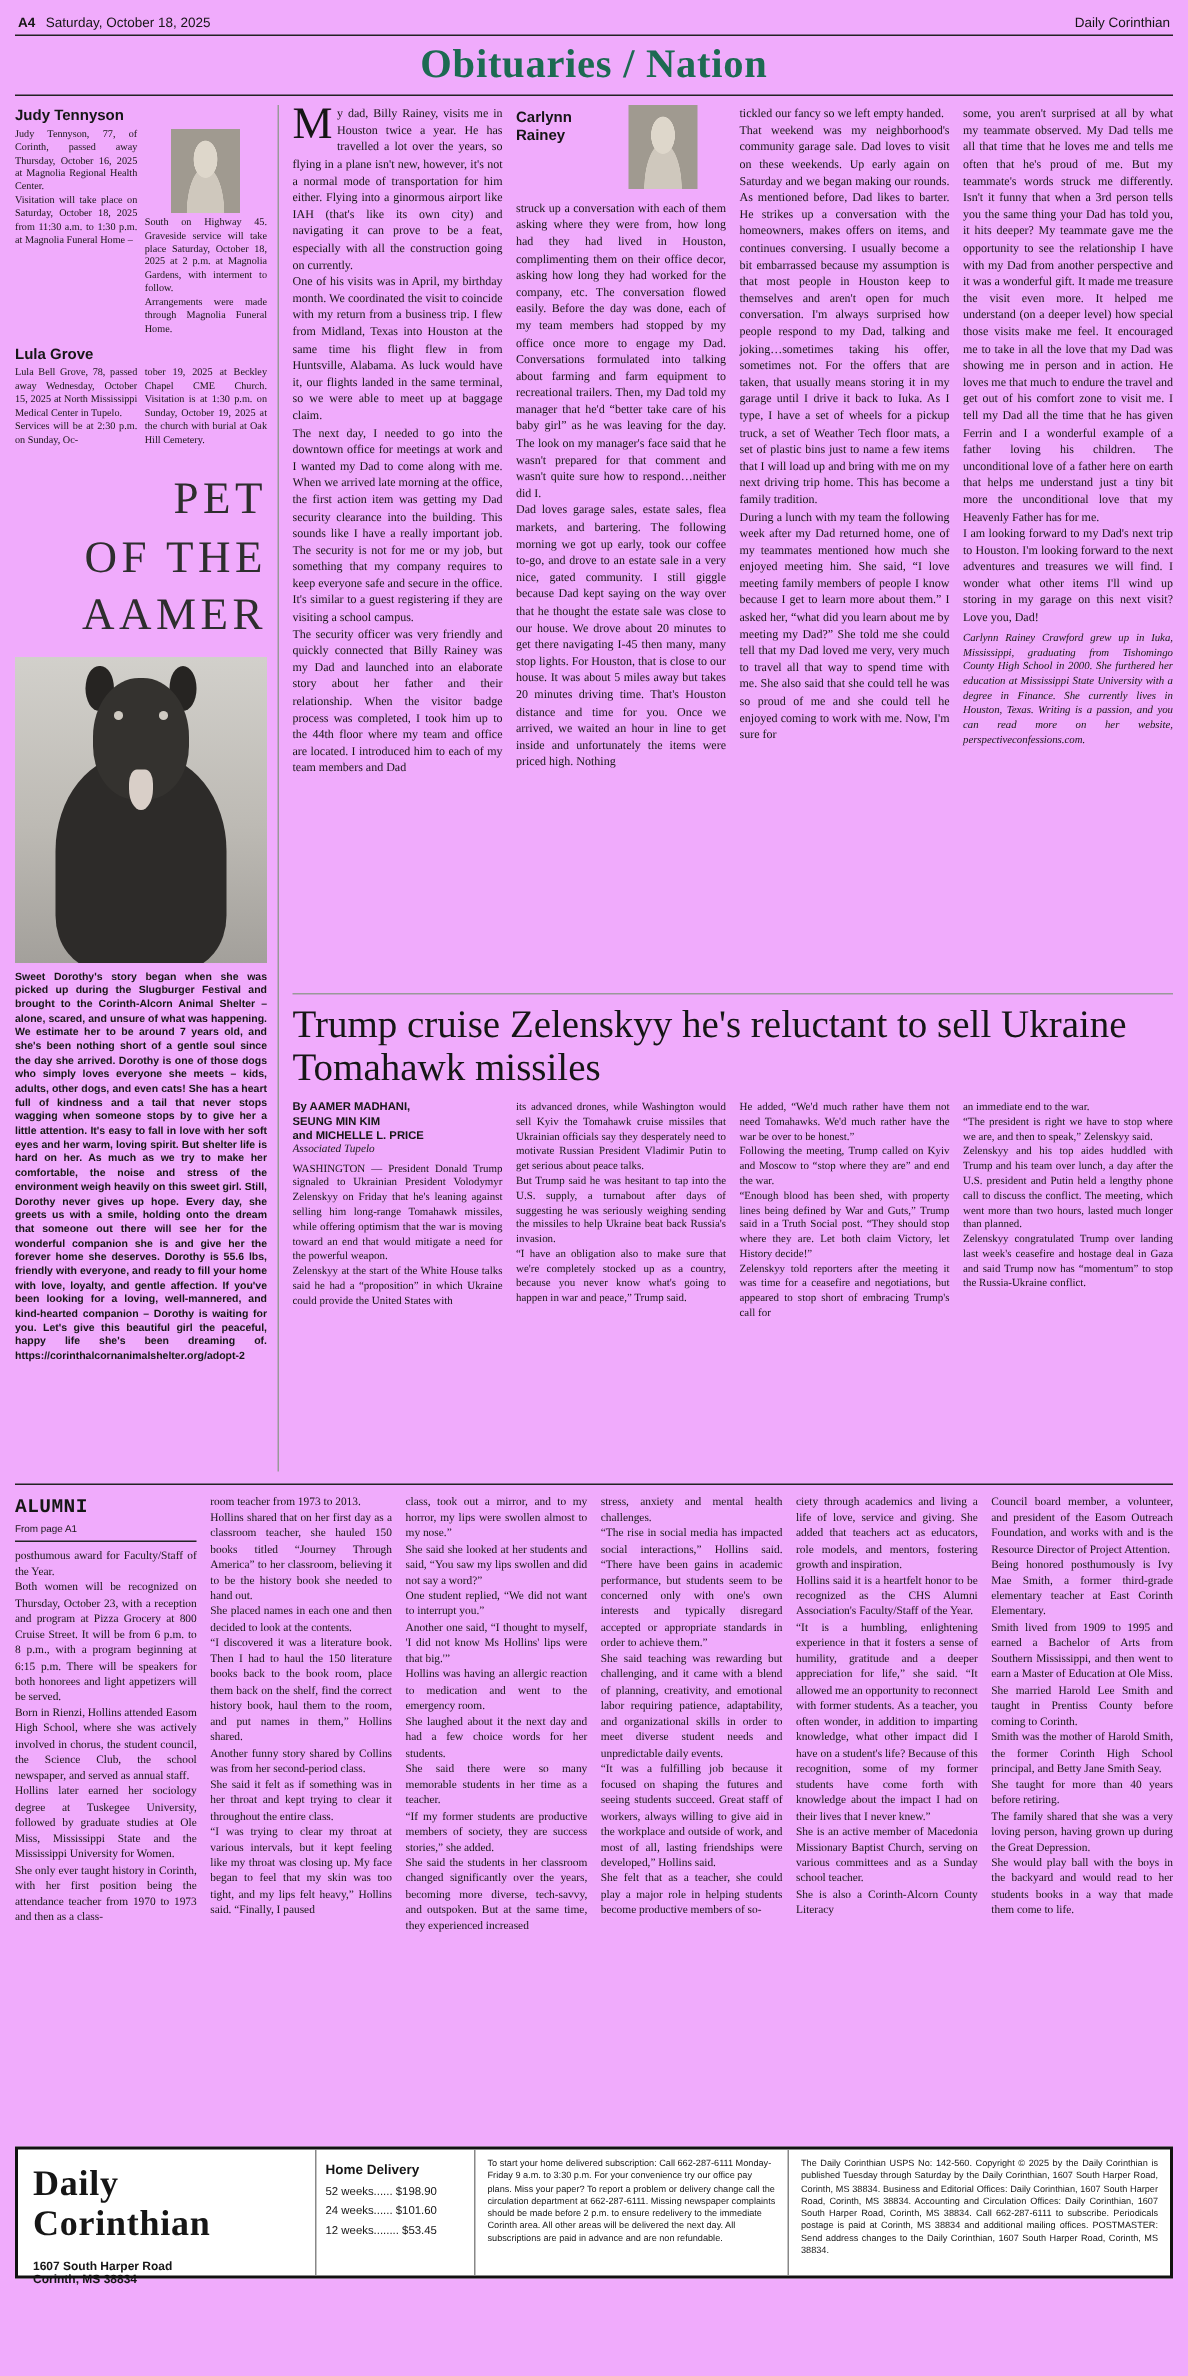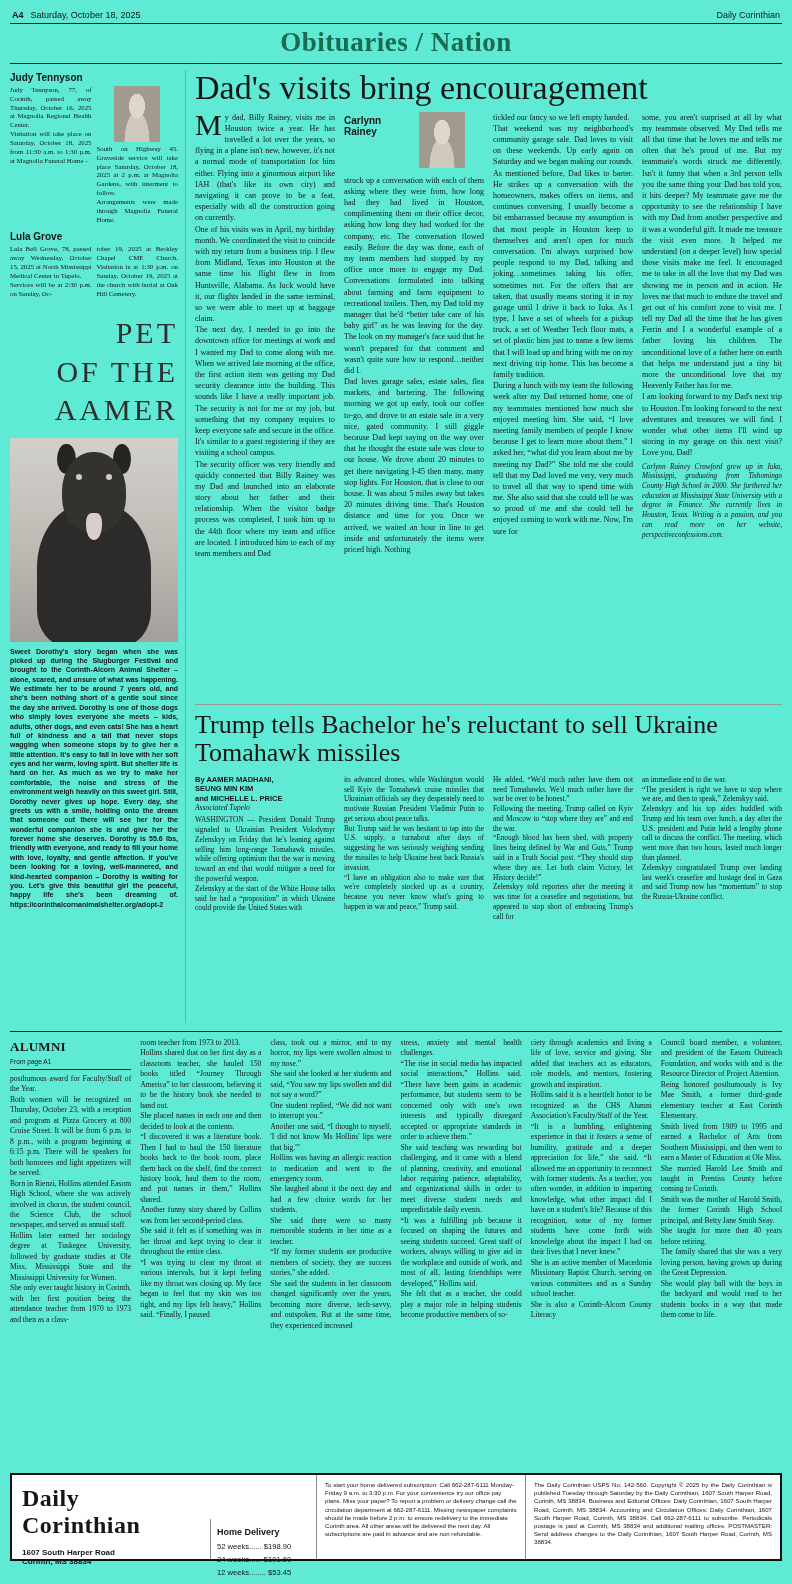--- a/index.html
+++ b/index.html
@@ -1,18 +1,18 @@
 <!DOCTYPE html>
 <html style="--accent-green: #1d6a52;"><head>
 <meta charset="utf-8">
 <style>
   :root { --accent-green:#1d6a52; }
   * { box-sizing:border-box; }
   html,body { margin:0; padding:0; background:#e9e7e2; }
-  .page { width:792px; height:1584px; margin:0 auto; background:#5eead4; color:#161616;
+  .page { width:792px; height:1584px; margin:0 auto; background:#f0abfc; color:#161616;
           font-family:"Liberation Serif", serif; padding:8px 10px 6px; overflow:hidden; position:relative; }
 
   
   .topbar { display:flex; justify-content:space-between; align-items:baseline;
             font-family:"Liberation Sans", sans-serif; font-size:9px; border-bottom:1px solid #222; padding:2px 2px 3px; }
   .topbar .pg { font-weight:bold; margin-right:7px; }
 
   
   .banner { text-align:center; font-size:27px; font-weight:bold; color:var(--accent-green);
             padding:3px 0 5px; border-bottom:1.5px solid #222; letter-spacing:.5px; }
@@ -61,29 +61,29 @@
   .trump-headline { margin:0 0 7px; font-size:26px; font-weight:400; line-height:1.1; max-width:565px; }
   .trump-body { display:flex; gap:9px; height:248px; overflow:hidden; }
   .trump-body .ncol { font-size:7.3px; line-height:1.34; }
   .wire-byline { font-family:"Liberation Sans", sans-serif; font-size:7.5px; font-weight:bold; line-height:1.25; margin-bottom:3px; }
   .wire-byline .by { display:block; white-space:pre-line; }
   .wire-byline .agency { display:block; font-family:"Liberation Serif", serif; font-style:italic; font-weight:normal; }
 
   
   .alumni-sec { display:flex; gap:9px; border-top:1px solid #222; margin-top:8px; padding-top:6px; height:434px; overflow:hidden; }
   .alumni-col { flex:1 1 0; font-size:7.6px; line-height:1.38; text-align:justify; }
-  .alumni-head { font-family:Liberation Serif, serif; font-weight:bold; font-size:13px; letter-spacing:.3px; }
+  .alumni-head { font-family:Liberation Mono, monospace; font-weight:bold; font-size:13px; letter-spacing:.3px; }
   .alumni-from { font-family:"Liberation Sans", sans-serif; font-size:6.6px; border-bottom:1px solid #222; padding:1px 0 3px; margin-bottom:4px; }
 
   
   .masthead { display:flex; border:2px solid #111; margin-top:8px; height:88px; background:#fff; }
   .mh-logo-box { width:198px; padding:10px 8px 4px 10px; }
   .mh-logo { font-size:24px; font-weight:bold; letter-spacing:.5px; }
   .mh-addr { font-family:"Liberation Sans", sans-serif; font-weight:bold; font-size:8px; margin-top:9px; white-space:pre-line; }
-  .mh-delivery { width:106px; padding:8px 6px; border-left:1px solid #888;margin-top:44px; }
+  .mh-delivery { width:106px; padding:8px 6px; border-left:1px solid #888; }
   .mh-del-title { font-family:"Liberation Sans", sans-serif; font-weight:bold; font-size:9px; margin-bottom:4px; }
   .mh-del-row { font-family:"Liberation Sans", sans-serif; font-size:7.6px; line-height:1.7; }
   .mh-sub { flex:1; padding:6px 8px; font-family:"Liberation Sans", sans-serif; font-size:6.1px; line-height:1.35;
             border-left:1px solid #888; border-right:1px solid #888; }
   .mh-legal { width:254px; padding:6px 8px; font-family:"Liberation Sans", sans-serif; font-size:6.1px; line-height:1.35; text-align:justify; }
 </style>
 </head>
 <body>
 
 <div class="page">
@@ -137,21 +137,20 @@
         <div class="dog-eye-left"></div>
         <div class="dog-eye-right"></div>
         <div class="dog-tongue"></div>
       </div>
 
       <div class="pet-caption">Sweet Dorothy's story began when she was picked up during the Slugburger Festival and brought to the Corinth-Alcorn Animal Shelter – alone, scared, and unsure of what was happening. We estimate her to be around 7 years old, and she's been nothing short of a gentle soul since the day she arrived. Dorothy is one of those dogs who simply loves everyone she meets – kids, adults, other dogs, and even cats! She has a heart full of kindness and a tail that never stops wagging when someone stops by to give her a little attention. It's easy to fall in love with her soft eyes and her warm, loving spirit. But shelter life is hard on her. As much as we try to make her comfortable, the noise and stress of the environment weigh heavily on this sweet girl. Still, Dorothy never gives up hope. Every day, she greets us with a smile, holding onto the dream that someone out there will see her for the wonderful companion she is and give her the forever home she deserves. Dorothy is 55.6 lbs, friendly with everyone, and ready to fill your home with love, loyalty, and gentle affection. If you've been looking for a loving, well-mannered, and kind-hearted companion – Dorothy is waiting for you. Let's give this beautiful girl the peaceful, happy life she's been dreaming of. https://corinthalcornanimalshelter.org/adopt-2</div>
     </div>
 
     <div class="right-col">
 
-      <h1 class="dad-headline">Dad's visits bring encouragement</h1>
 
       <div class="dad-body">
         <div class="ncol">
           <span class="dropcap">M</span><span class="coltext">y dad, Billy Rainey, visits me in Houston twice a year. He has travelled a lot over the years, so flying in a plane isn't new, however, it's not a normal mode of transportation for him either. Flying into a ginormous airport like IAH (that's like its own city) and navigating it can prove to be a feat, especially with all the construction going on currently.
 One of his visits was in April, my birthday month. We coordinated the visit to coincide with my return from a business trip. I flew from Midland, Texas into Houston at the same time his flight flew in from Huntsville, Alabama. As luck would have it, our flights landed in the same terminal, so we were able to meet up at baggage claim.
 The next day, I needed to go into the downtown office for meetings at work and I wanted my Dad to come along with me. When we arrived late morning at the office, the first action item was getting my Dad security clearance into the building. This sounds like I have a really important job. The security is not for me or my job, but something that my company requires to keep everyone safe and secure in the office. It's similar to a guest registering if they are visiting a school campus.
 The security officer was very friendly and quickly connected that Billy Rainey was my Dad and launched into an elaborate story about her father and their relationship. When the visitor badge process was completed, I took him up to the 44th floor where my team and office are located. I introduced him to each of my team members and Dad</span>
         </div>
         <div class="ncol">
           <div class="byline-box">
@@ -165,21 +164,21 @@
 That weekend was my neighborhood's community garage sale. Dad loves to visit on these weekends. Up early again on Saturday and we began making our rounds. As mentioned before, Dad likes to barter. He strikes up a conversation with the homeowners, makes offers on items, and continues conversing. I usually become a bit embarrassed because my assumption is that most people in Houston keep to themselves and aren't open for much conversation. I'm always surprised how people respond to my Dad, talking and joking…sometimes taking his offer, sometimes not. For the offers that are taken, that usually means storing it in my garage until I drive it back to Iuka. As I type, I have a set of wheels for a pickup truck, a set of Weather Tech floor mats, a set of plastic bins just to name a few items that I will load up and bring with me on my next driving trip home. This has become a family tradition.
 During a lunch with my team the following week after my Dad returned home, one of my teammates mentioned how much she enjoyed meeting him. She said, “I love meeting family members of people I know because I get to learn more about them.” I asked her, “what did you learn about me by meeting my Dad?” She told me she could tell that my Dad loved me very, very much to travel all that way to spend time with me. She also said that she could tell he was so proud of me and she could tell he enjoyed coming to work with me. Now, I'm sure for</div>
         <div class="ncol">
           <span class="coltext">some, you aren't surprised at all by what my teammate observed. My Dad tells me all that time that he loves me and tells me often that he's proud of me. But my teammate's words struck me differently. Isn't it funny that when a 3rd person tells you the same thing your Dad has told you, it hits deeper? My teammate gave me the opportunity to see the relationship I have with my Dad from another perspective and it was a wonderful gift. It made me treasure the visit even more. It helped me understand (on a deeper level) how special those visits make me feel. It encouraged me to take in all the love that my Dad was showing me in person and in action. He loves me that much to endure the travel and get out of his comfort zone to visit me. I tell my Dad all the time that he has given Ferrin and I a wonderful example of a father loving his children. The unconditional love of a father here on earth that helps me understand just a tiny bit more the unconditional love that my Heavenly Father has for me.
 I am looking forward to my Dad's next trip to Houston. I'm looking forward to the next adventures and treasures we will find. I wonder what other items I'll wind up storing in my garage on this next visit? Love you, Dad!</span>
           <span class="bio">Carlynn Rainey Crawford grew up in Iuka, Mississippi, graduating from Tishomingo County High School in 2000. She furthered her education at Mississippi State University with a degree in Finance. She currently lives in Houston, Texas. Writing is a passion, and you can read more on her website, perspectiveconfessions.com.</span>
         </div>
       </div>
 
       <div class="trump">
-        <h2 class="trump-headline">Trump tells Bachelor he's reluctant to sell Ukraine Tomahawk missiles</h2>
+        <h2 class="trump-headline">Trump cruise Zelenskyy he's reluctant to sell Ukraine Tomahawk missiles</h2>
         <div class="trump-body">
           <div class="ncol">
             <div class="wire-byline">
               <span class="by">By AAMER MADHANI,
 SEUNG MIN KIM
 and MICHELLE L. PRICE</span>
               <span class="agency">Associated Tupelo</span>
             </div>
             <span class="coltext">WASHINGTON — President Donald Trump signaled to Ukrainian President Volodymyr Zelenskyy on Friday that he's leaning against selling him long-range Tomahawk missiles, while offering optimism that the war is moving toward an end that would mitigate a need for the powerful weapon.
 Zelenskyy at the start of the White House talks said he had a “proposition” in which Ukraine could provide the United States with</span>

